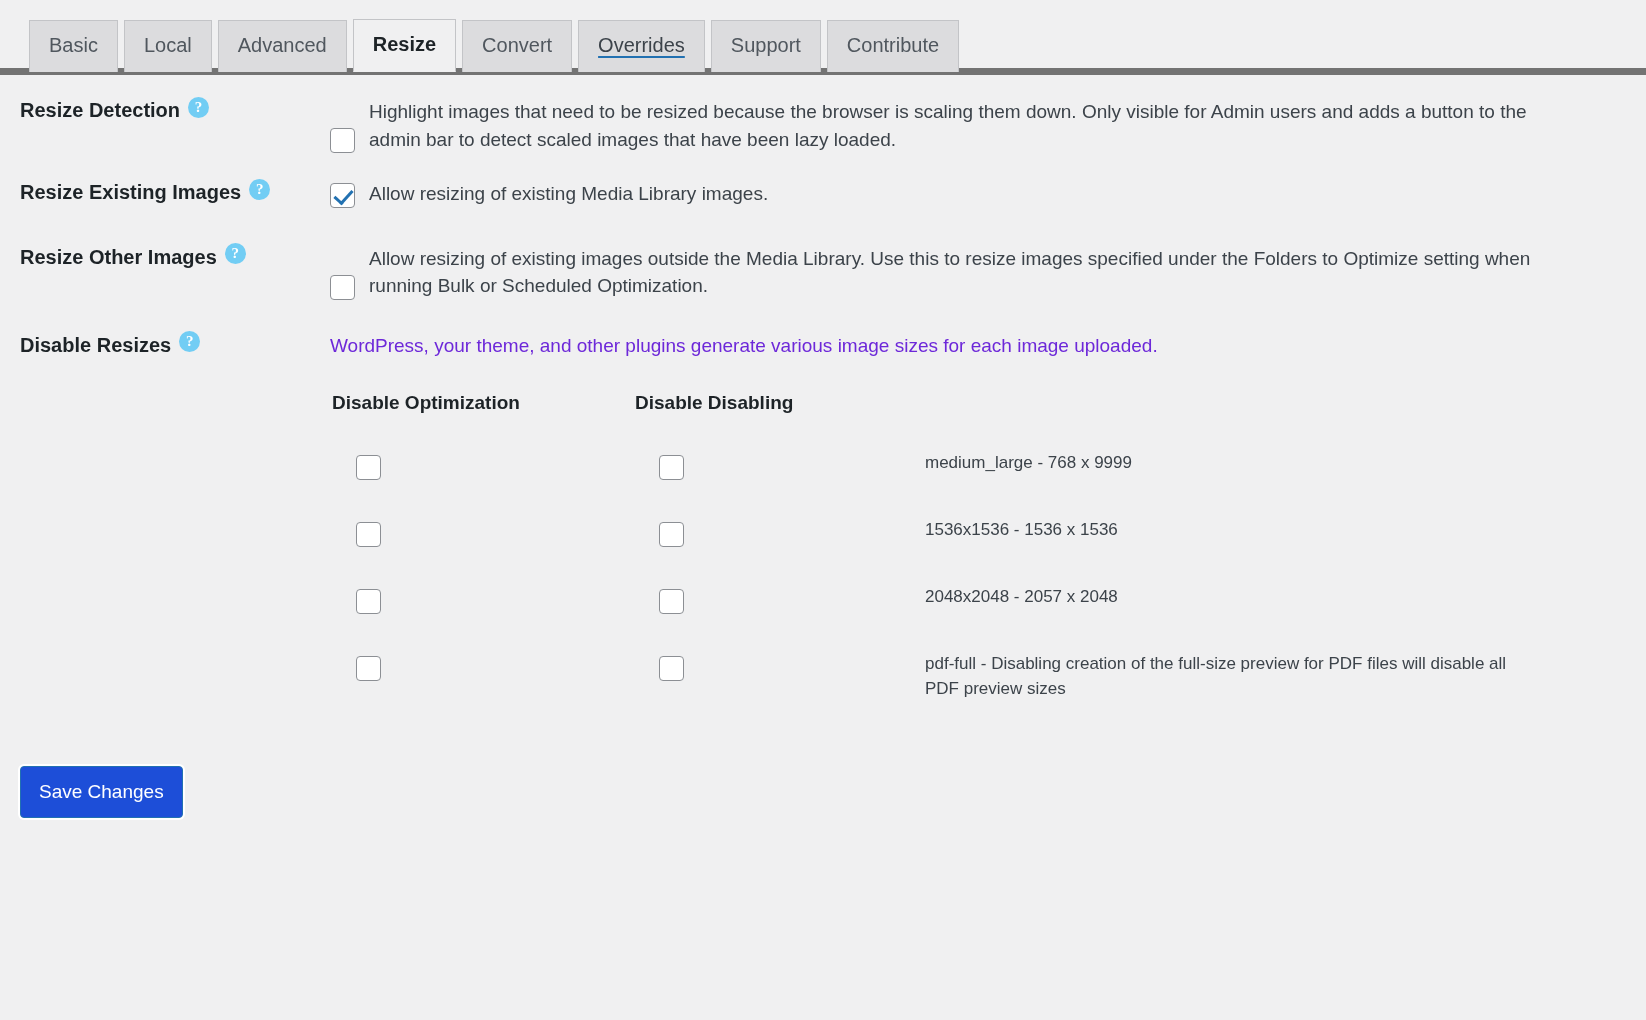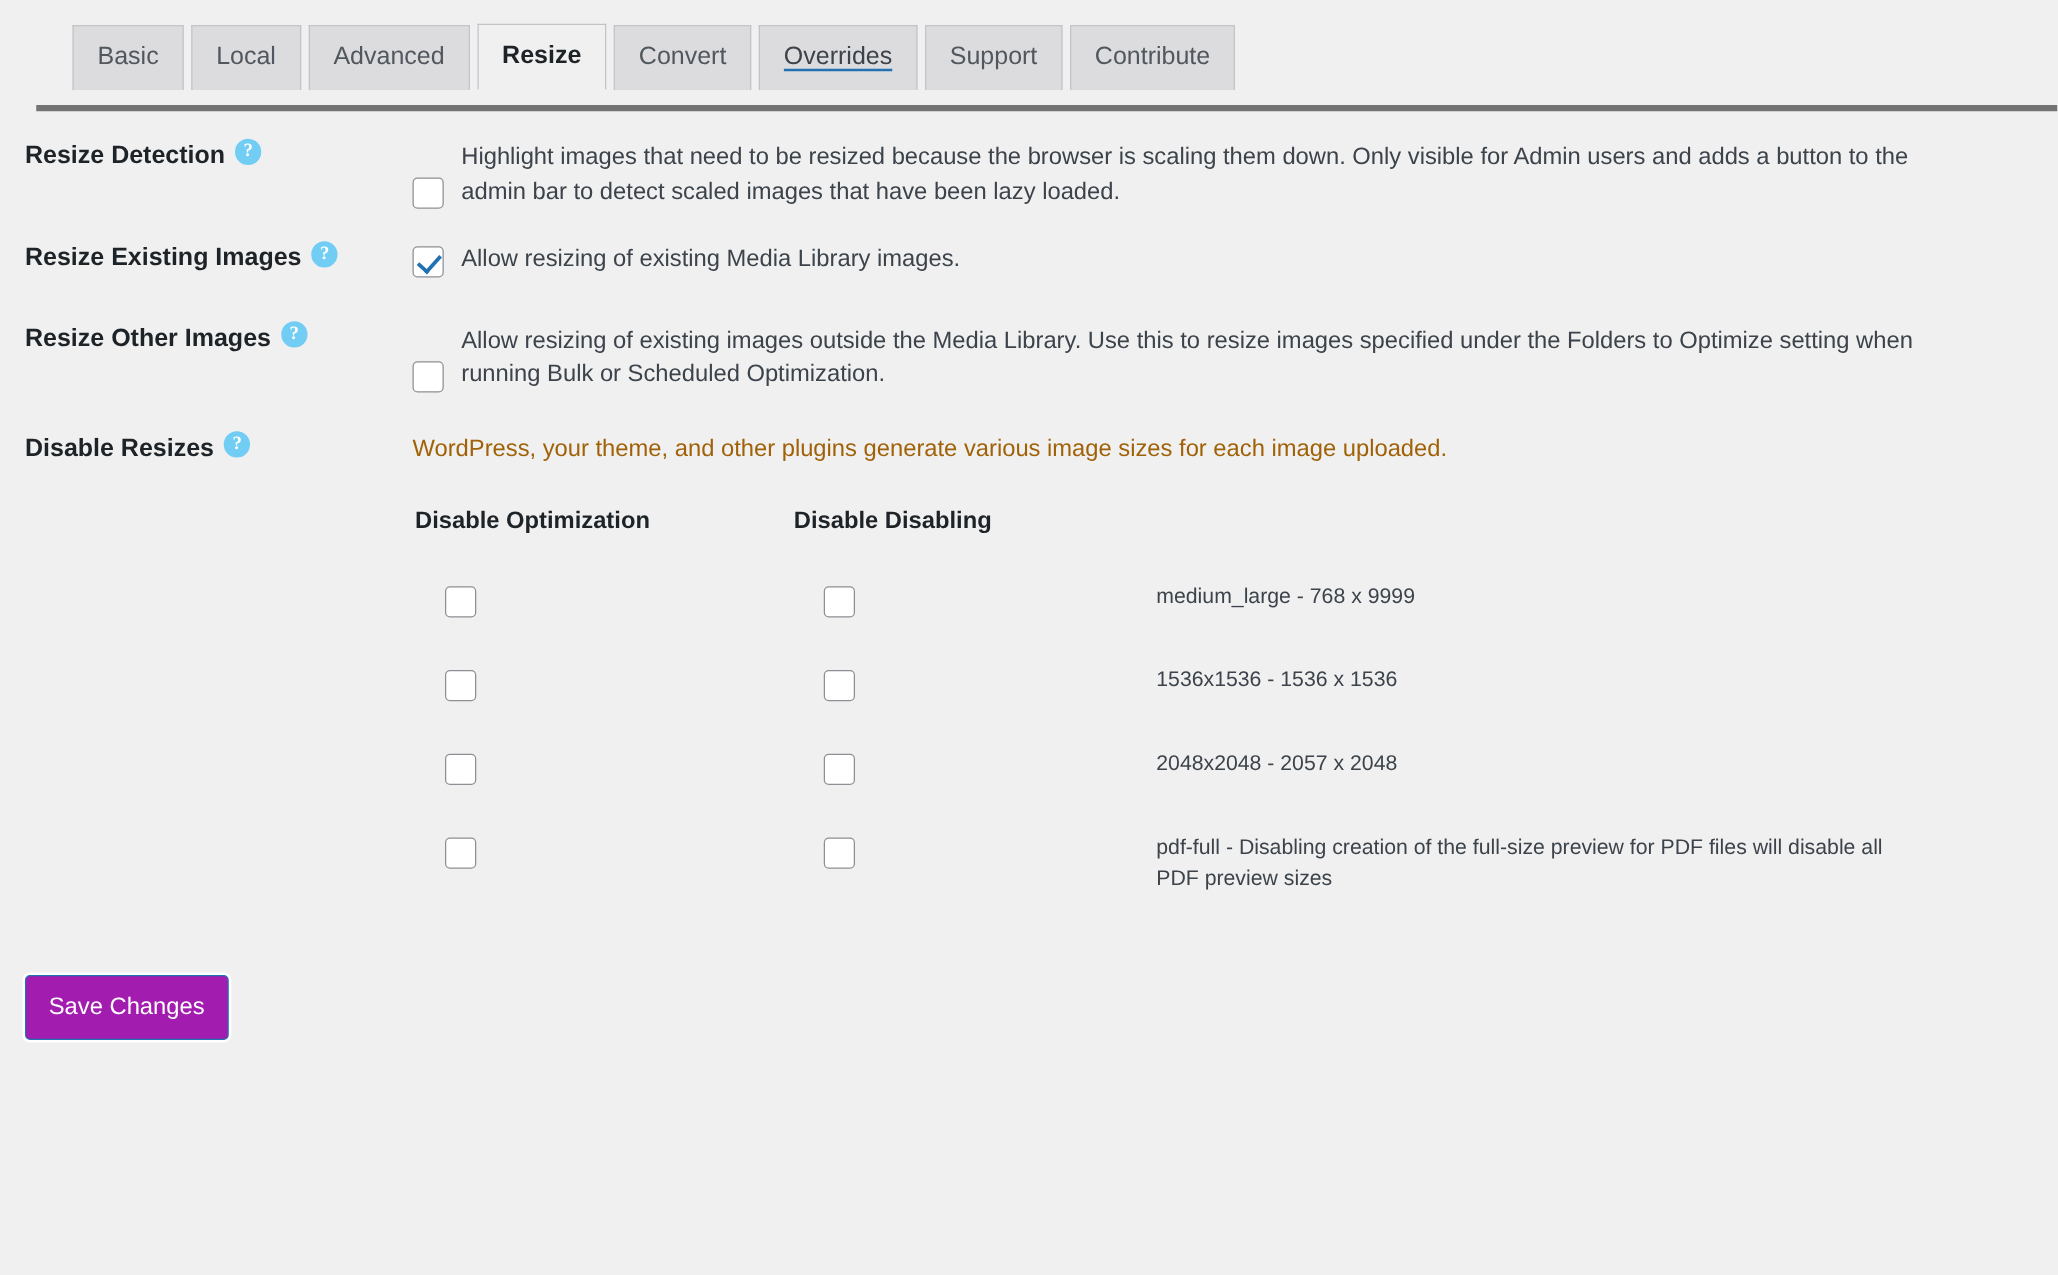--- a/index.html
+++ b/index.html
@@ -11,25 +11,24 @@
     background: #f0f0f1;
     font-family: "Liberation Sans", sans-serif;
     color: #1d2327;
     overflow: hidden;
   }
 
   
   .nav-tab-wrapper {
     position: relative;
     padding: 18px 0 0 29px;
-    border-bottom: 5px solid #737373;
-    height: 89px;
+    border-bottom: 7px solid #737373;
+    height: 75px;
     white-space: nowrap;
     font-size: 0;
-    margin-left: 29px;
   }
   .nav-tab {
     display: inline-block;
     position: relative;
     top: 1px;
     margin: 0 6px -1px 0;
     padding: 11px 19px 13px 19px;
     background: #dcdcde;
     border: 1px solid #c3c4c7;
     border-bottom: none;
@@ -148,21 +147,21 @@
     font-size: 19px;
     line-height: 1.45;
     color: #3c434a;
     max-width: 1200px;
     padding-top: 1px;
   }
 
   .plain-desc {
     font-size: 19px;
     line-height: 1.45;
-    color: #a16207;
+    color: #6d28d9;
     margin: 0 0 0 0;
   }
 
   
   .resizes-table {
     border-collapse: collapse;
     margin-top: 32px;
     width: 1180px;
   }
   .resizes-table th {
@@ -190,21 +189,21 @@
     color: #3c434a;
     padding-left: 2px;
     padding-top: 17px;
     max-width: 600px;
   }
 
   
   .submit-wrap { padding: 34px 0 0 20px; }
   .button-primary {
     display: inline-block;
-    background: #a21caf;
+    background: #1d4ed8;
     border: 1px solid #2271b1;
     border-radius: 4px;
     color: #ffffff;
     font-size: 19px;
     line-height: 1;
     padding: 15px 18px 16px 18px;
     font-family: "Liberation Sans", sans-serif;
     cursor: pointer;
     box-shadow: 0 0 0 2px #ffffff;
   }

